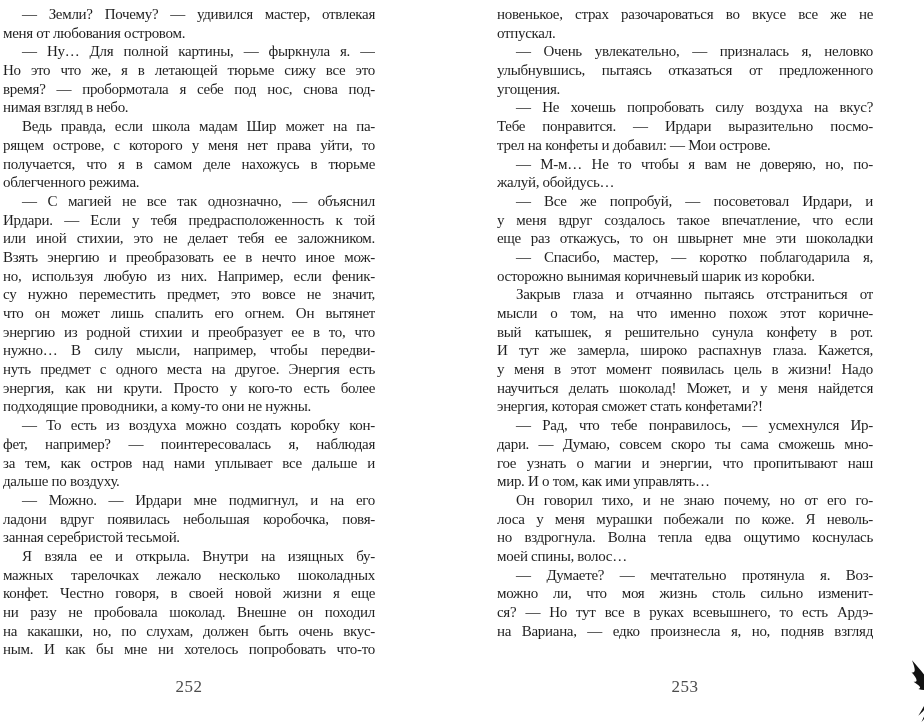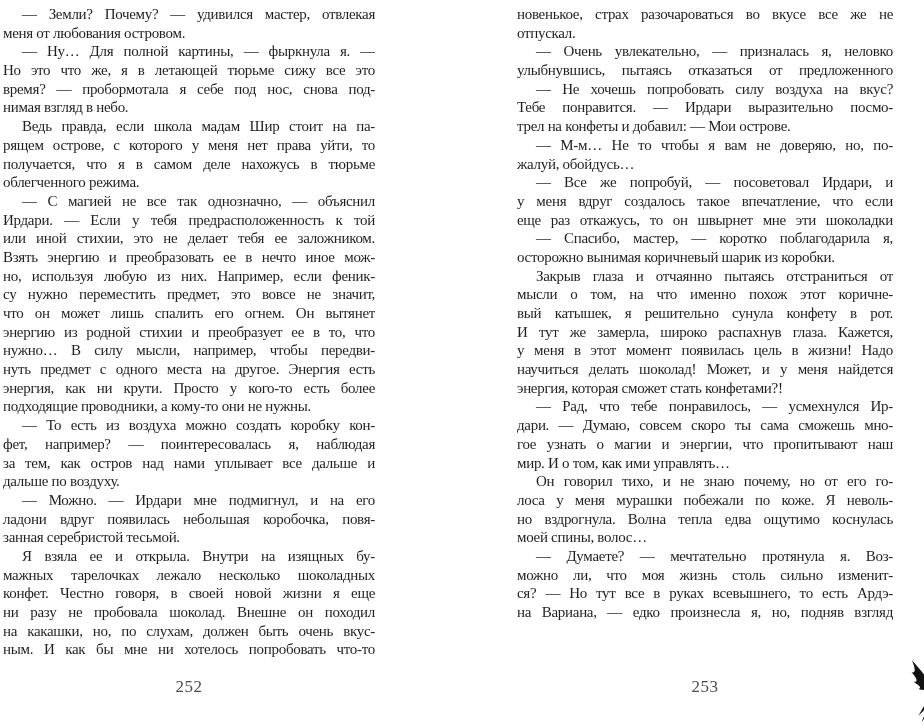--- a/index.html
+++ b/index.html
@@ -18,21 +18,21 @@
     height: 725px;
     background: #ffffff;
     padding-left: 40px;
   }
   .page {
     position: absolute;
     top: 5px;
     height: 716px;
   }
   .page-left  { left: 3px;   width: 372px; }
-  .page-right { left: 497px; width: 376px; margin-left: 20px; }
+  .page-right { left: 497px; width: 376px; }
 
   .text-block { width: 100%; }
 
   .line {
     height: 18.7px;
     font-size: 15px;
     line-height: 18.7px;
     letter-spacing: -0.3px;
     text-align: justify;
     text-align-last: justify;
@@ -68,21 +68,21 @@
 <div class="spread">
 
   <div class="page page-left">
     <div class="text-block" id="leftText">
         <div class="line in">— Земли? Почему? — удивился мастер, отвлекая</div>
         <div class="line end">меня от любования островом.</div>
         <div class="line in">— Ну… Для полной картины, — фыркнула я. —</div>
         <div class="line">Но это что же, я в летающей тюрьме сижу все это</div>
         <div class="line">время? — пробормотала я себе под нос, снова под-</div>
         <div class="line end">нимая взгляд в небо.</div>
-        <div class="line in">Ведь правда, если школа мадам Шир стоит на па-</div>
+        <div class="line in">Ведь правда, если школа мадам Шир может на па-</div>
         <div class="line">рящем острове, с которого у меня нет права уйти, то</div>
         <div class="line">получается, что я в самом деле нахожусь в тюрьме</div>
         <div class="line end">облегченного режима.</div>
         <div class="line in">— С магией не все так однозначно, — объяснил</div>
         <div class="line">Ирдари. — Если у тебя предрасположенность к той</div>
         <div class="line">или иной стихии, это не делает тебя ее заложником.</div>
         <div class="line">Взять энергию и преобразовать ее в нечто иное мож-</div>
         <div class="line">но, используя любую из них. Например, если феник-</div>
         <div class="line">су нужно переместить предмет, это вовсе не значит,</div>
         <div class="line">что он может лишь спалить его огнем. Он вытянет</div>
@@ -107,20 +107,21 @@
       </div>
     <div class="pageno">252</div>
   </div>
 
   <div class="page page-right">
     <div class="text-block" id="rightText">
         <div class="line">новенькое, страх разочароваться во вкусе все же не</div>
         <div class="line end">отпускал.</div>
         <div class="line in">— Очень увлекательно, — призналась я, неловко</div>
         <div class="line">улыбнувшись, пытаясь отказаться от предложенного</div>
+        <div class="line end">угощения.</div>
         <div class="line in">— Не хочешь попробовать силу воздуха на вкус?</div>
         <div class="line">Тебе понравится. — Ирдари выразительно посмо-</div>
         <div class="line end">трел на конфеты и добавил: — Мои острове.</div>
         <div class="line in">— М-м… Не то чтобы я вам не доверяю, но, по-</div>
         <div class="line end">жалуй, обойдусь…</div>
         <div class="line in">— Все же попробуй, — посоветовал Ирдари, и</div>
         <div class="line">у меня вдруг создалось такое впечатление, что если</div>
         <div class="line">еще раз откажусь, то он швырнет мне эти шоколадки</div>
         <div class="line in">— Спасибо, мастер, — коротко поблагодарила я,</div>
         <div class="line end">осторожно вынимая коричневый шарик из коробки.</div>

